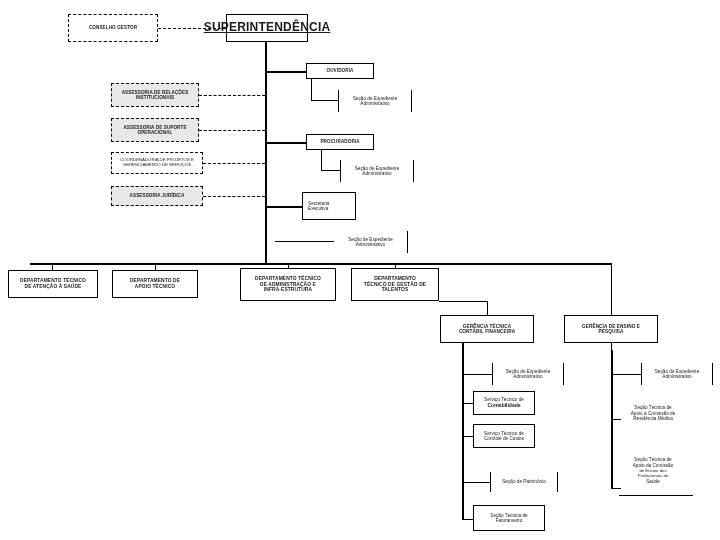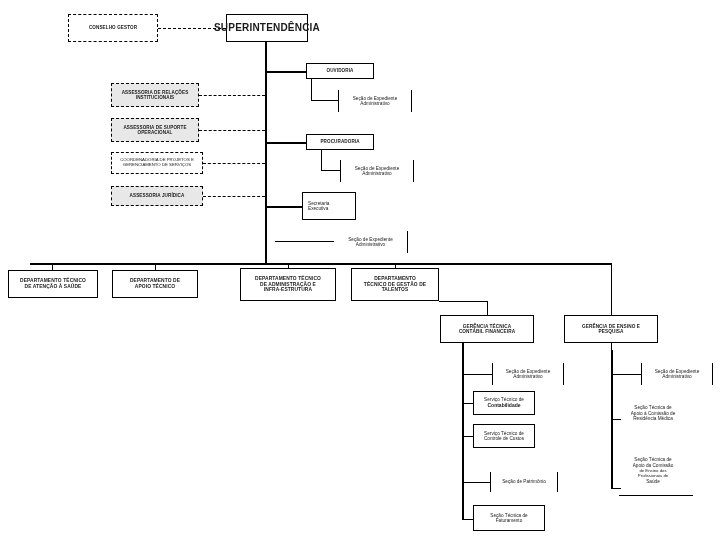--- a/index.html
+++ b/index.html
@@ -30,21 +30,21 @@
   .solid {
     border: 1px solid #000000;
   }
   .dashed {
     border: 1px dashed #000000;
   }
   .shaded {
     background: #e8e8e8;
   }
   
-  .t-root   { font-size: 10px; font-weight: 700; letter-spacing: .2px; }
+  .t-root   { font-size: 12px; font-weight: 700; letter-spacing: .2px; text-decoration: underline; }
   .t-unit   { font-size: 4.6px; font-weight: 700; letter-spacing: .1px; }
   .t-dept   { font-size: 4.9px; font-weight: 700; letter-spacing: .1px; }
   .t-ger    { font-size: 4.7px; font-weight: 700; letter-spacing: .1px; }
   .t-leaf   { font-size: 4.7px; font-weight: 400; }
   .t-leafb  { font-size: 5.0px; font-weight: 700; }
   .t-small  { font-size: 4.3px; font-weight: 400; }
   
   .label {
     position: absolute;
     box-sizing: border-box;

